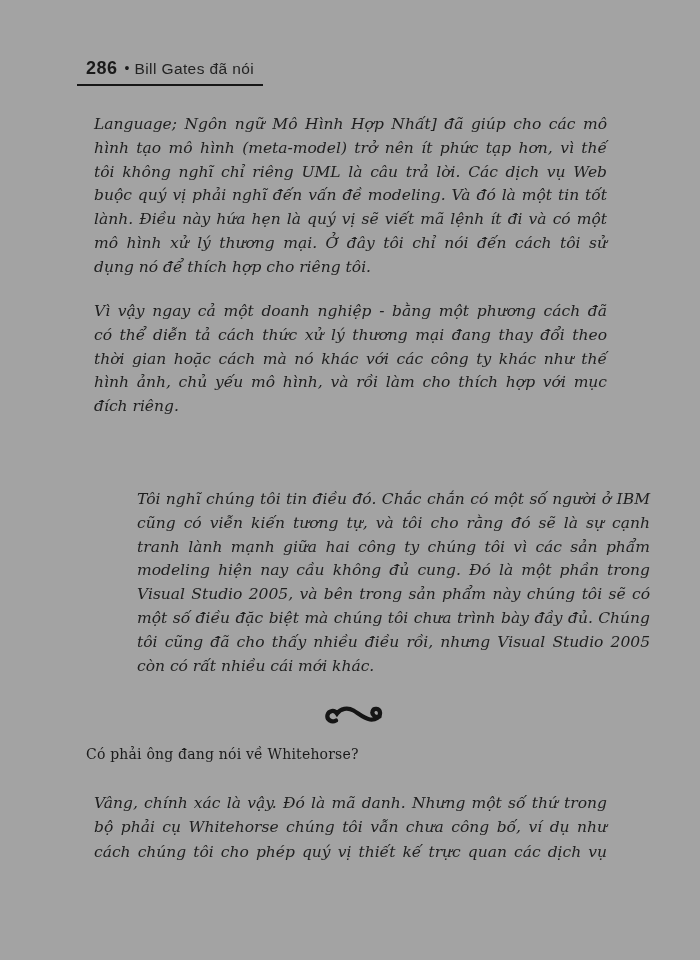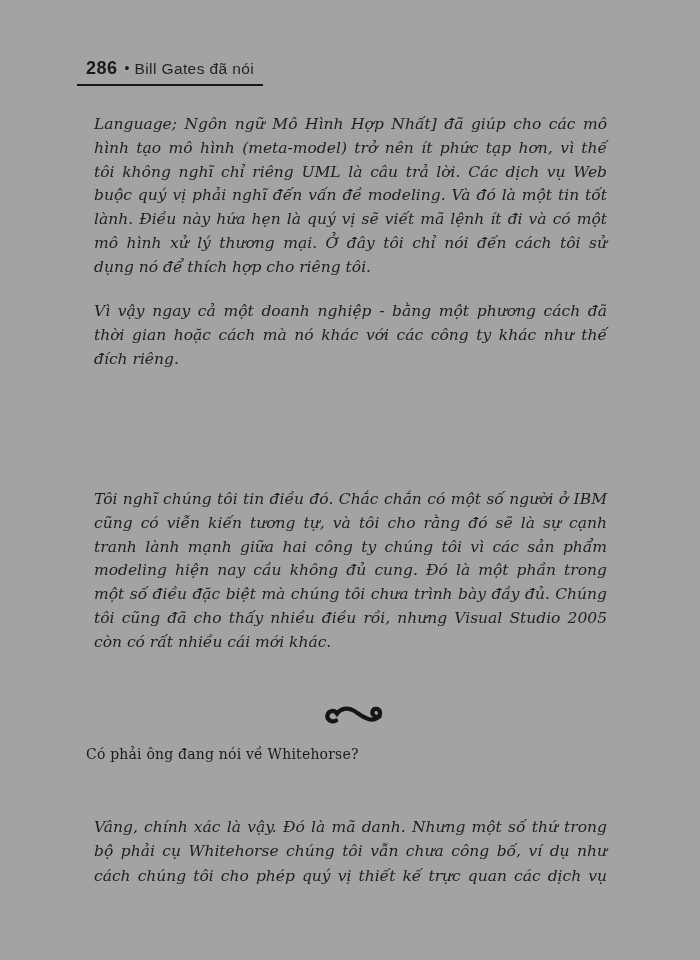--- a/index.html
+++ b/index.html
@@ -57,22 +57,22 @@
     height: 23.8px;
     text-align: justify;
     text-align-last: justify;
     white-space: normal;
   }
   .p4 .jline { line-height: 24.3px; height: 24.3px; }
   .jline.short { text-align: right; text-align-last: left; }
 
   .p1 { top: 113px; }
   .p2 { top: 300px; }
-  .p3 { top: 488px; }
-  .p4 { top: 791px; margin-top: 24px; }
+  .p3 { top: 488px; margin-left: 43px; }
+  .p4 { top: 791px; }
 
   
   .question {
     position: absolute;
     left: 86px;
     top: 746px;
     font-size: 14px;
     font-style: normal;
     color: #1b1b1b;
     letter-spacing: 0.2px;
@@ -102,29 +102,32 @@
     <div class="jline">hình tạo mô hình (meta-model) trở nên ít phức tạp hơn, vì thế</div>
     <div class="jline">tôi không nghĩ chỉ riêng UML là câu trả lời. Các dịch vụ Web</div>
     <div class="jline">buộc quý vị phải nghĩ đến vấn đề modeling. Và đó là một tin tốt</div>
     <div class="jline">lành. Điều này hứa hẹn là quý vị sẽ viết mã lệnh ít đi và có một</div>
     <div class="jline">mô hình xử lý thương mại. Ở đây tôi chỉ nói đến cách tôi sử</div>
     <div class="jline short">dụng nó để thích hợp cho riêng tôi.</div>
   </div>
 
   <div class="quote p2">
     <div class="jline">Vì vậy ngay cả một doanh nghiệp - bằng một phương cách đã</div>
+    <div class="jline">có thể diễn tả cách thức xử lý thương mại đang thay đổi theo</div>
     <div class="jline">thời gian hoặc cách mà nó khác với các công ty khác như thế</div>
+    <div class="jline">hình ảnh, chủ yếu mô hình, và rồi làm cho thích hợp với mục</div>
     <div class="jline short">đích riêng.</div>
   </div>
 
   <div class="quote p3">
     <div class="jline">Tôi nghĩ chúng tôi tin điều đó. Chắc chắn có một số người ở IBM</div>
     <div class="jline">cũng có viễn kiến tương tự, và tôi cho rằng đó sẽ là sự cạnh</div>
     <div class="jline">tranh lành mạnh giữa hai công ty chúng tôi vì các sản phẩm</div>
     <div class="jline">modeling hiện nay cầu không đủ cung. Đó là một phần trong</div>
+    <div class="jline">Visual Studio 2005, và bên trong sản phẩm này chúng tôi sẽ có</div>
     <div class="jline">một số điều đặc biệt mà chúng tôi chưa trình bày đầy đủ. Chúng</div>
     <div class="jline">tôi cũng đã cho thấy nhiều điều rồi, nhưng Visual Studio 2005</div>
     <div class="jline short">còn có rất nhiều cái mới khác.</div>
   </div>
 
   <div class="ornament">
     <svg viewBox="0 0 116 42" xmlns="http://www.w3.org/2000/svg" aria-hidden="true">
       <path fill="none" stroke="#151515" stroke-width="8.5" stroke-linecap="round" d="M22 32
                C 13 37, 3 30, 5 21
                C 7 12, 19 10, 24 18

